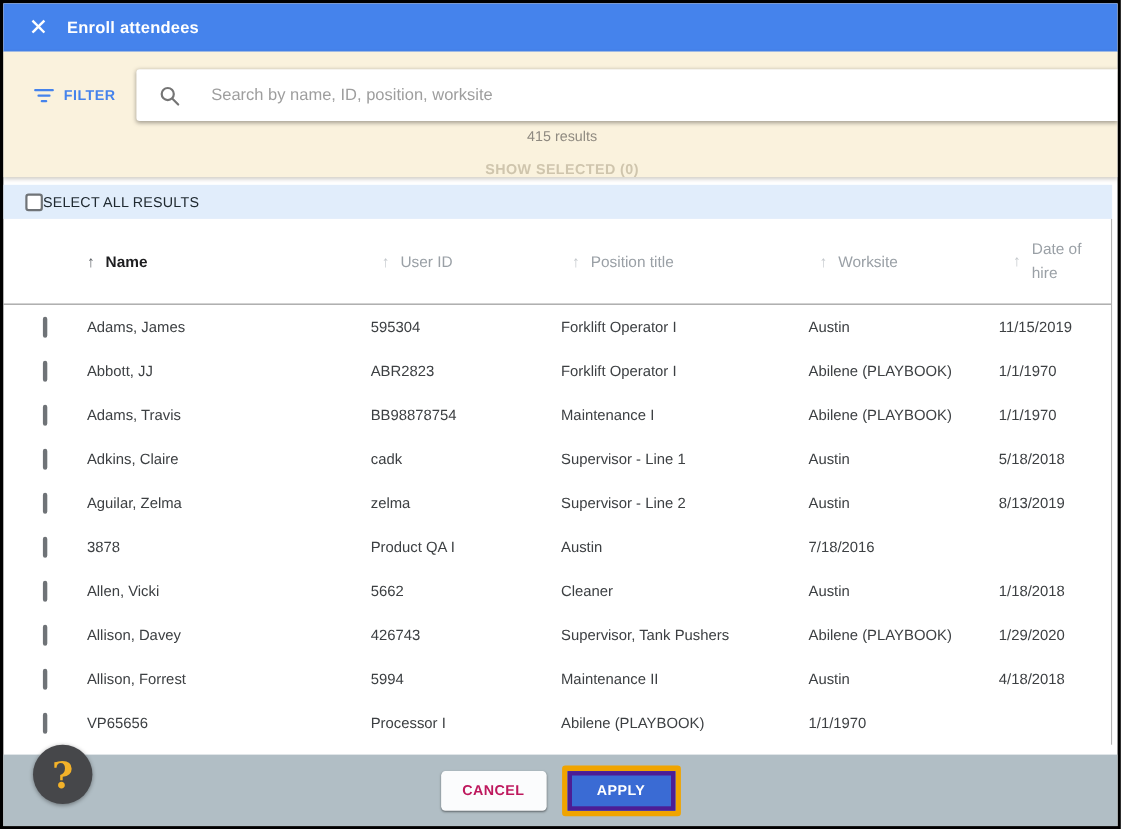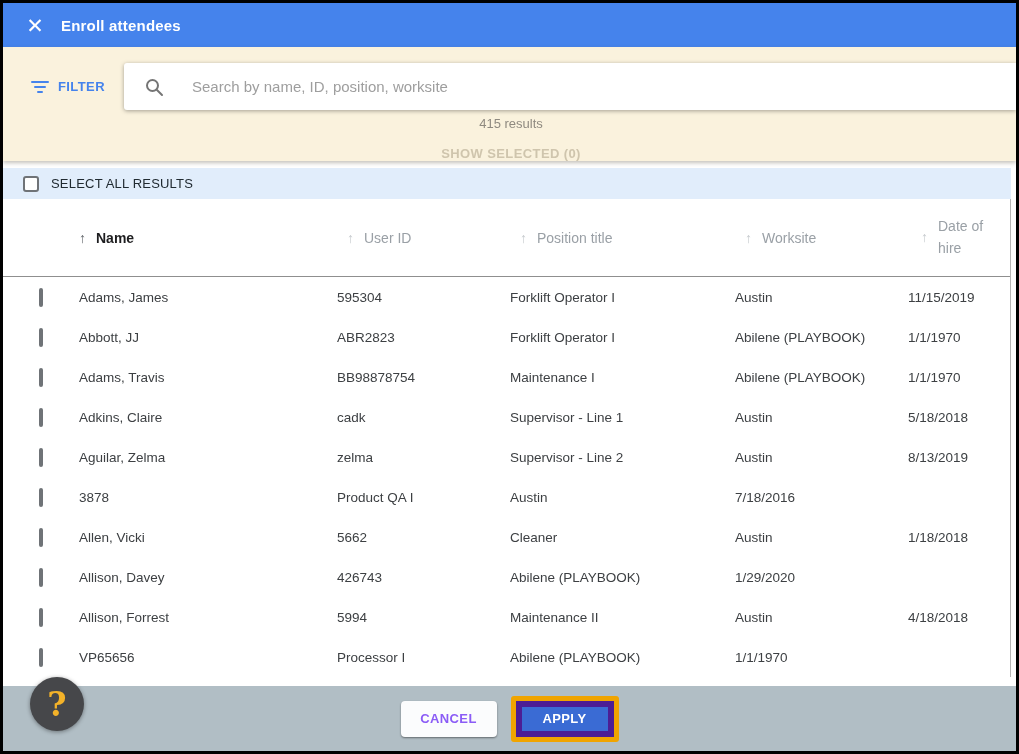--- a/index.html
+++ b/index.html
@@ -50,21 +50,21 @@
   .results-count { font-size:13px; color:#8f8a80; }
   .show-selected {
     font-size:13px; font-weight:bold; color:#cfc5ad; letter-spacing:.4px;
     background:none; border:none; cursor:default;
     font-family:"Liberation Sans","DejaVu Sans",sans-serif;
   }
 
   
   .select-all-bar {
     margin-top:7px; height:31px; width:1008px; background:#e1edfb;
-    display:flex; align-items:center; padding-left:20px; gap:12px;
+    display:flex; align-items:center; padding-left:20px; gap:0;
   }
   .cbx {
     width:16px; height:16px; border:2px solid #6f7377; border-radius:3px;
     background:#fff; flex:none; cursor:pointer;
   }
   .select-all-label { font-size:13px; color:#202a31; letter-spacing:.2px; }
 
   
   .table-area { width:1008px; border-right:1px solid #b5b5b5; }
   .thead, .trow {
@@ -84,26 +84,26 @@
   .trow .cbx { margin-left:36px; }
 
   
   .footer-bar {
     position:absolute; left:0; right:0; bottom:0; height:65px; background:#b1bec5;
     display:flex; align-items:center; justify-content:center; gap:14px; z-index:3;
   }
   .btn-cancel {
     width:96px; height:36px; background:#fbfcfd; border:none; border-radius:4px;
     box-shadow:0 1px 2px rgba(0,0,0,.45); font-size:13px; font-weight:bold;
-    color:#8b5cf6; letter-spacing:.4px; cursor:pointer;
+    color:#be185d; letter-spacing:.4px; cursor:pointer;
     font-family:"Liberation Sans","DejaVu Sans",sans-serif;
   }
   .apply-highlight { border:5px solid #f0a400; border-radius:3px; }
   .btn-apply {
-    display:block; width:98px; height:36px; background:#3a6bd4; border:6px solid #4c1d95;
+    display:block; width:98px; height:36px; background:#3a6bd4; border:4px solid #4c1d95;
     font-size:13px; font-weight:bold; color:#fff; letter-spacing:.4px; cursor:pointer;
     font-family:"Liberation Sans","DejaVu Sans",sans-serif;
   }
   .help-fab {
     position:absolute; left:27px; top:674px; width:54px; height:54px; border-radius:50%;
     background:#46474a; display:flex; align-items:center; justify-content:center;
     z-index:5; cursor:pointer; box-shadow:0 1px 4px rgba(0,0,0,.4);
   }
   .help-fab span { color:#f3b229; font-size:33px; font-weight:bold; font-family:"DejaVu Serif",serif; }
 
@@ -232,20 +232,21 @@
       <div>5662</div>
       <div>Cleaner</div>
       <div>Austin</div>
       <div>1/18/2018</div>
     </div>
 
     <div class="trow">
       <div><span class="cbx"></span></div>
       <div>Allison, Davey</div>
       <div>426743</div>
+      <div>Supervisor, Tank Pushers</div>
       <div>Abilene (PLAYBOOK)</div>
       <div>1/29/2020</div>
     </div>
 
     <div class="trow">
       <div><span class="cbx"></span></div>
       <div>Allison, Forrest</div>
       <div>5994</div>
       <div>Maintenance II</div>
       <div>Austin</div>

